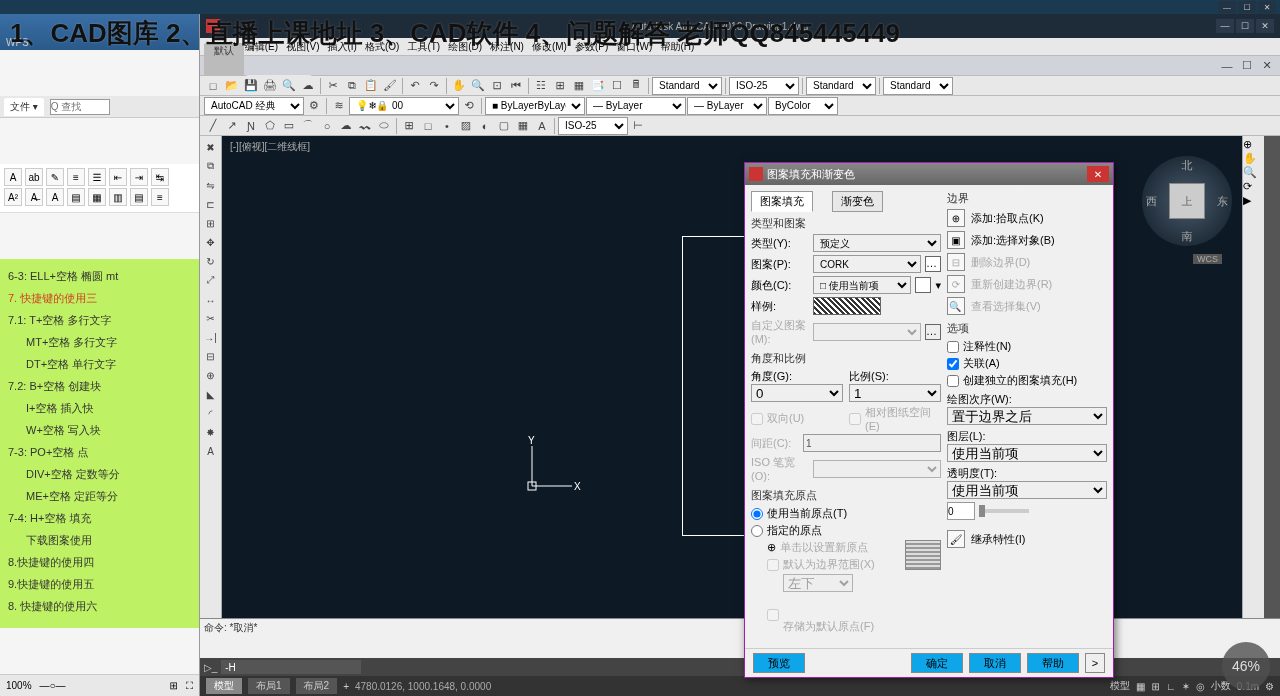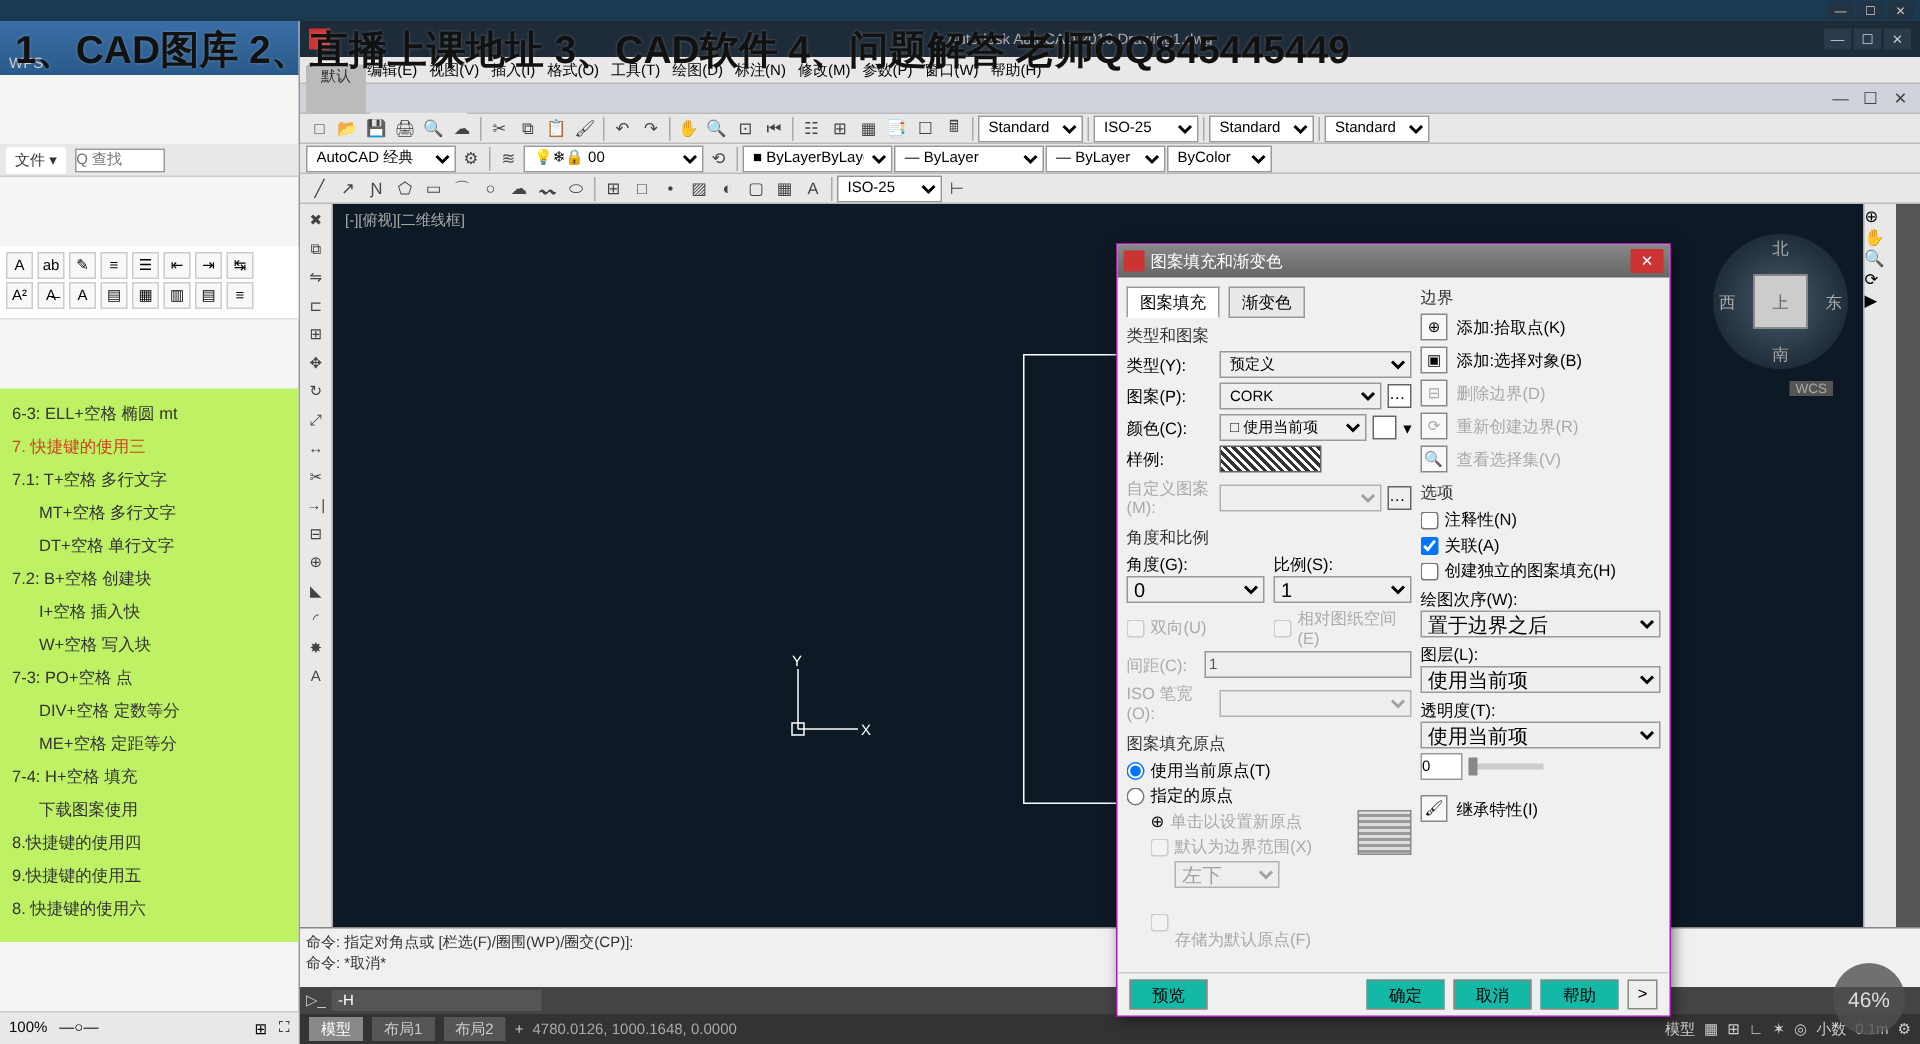--- a/index.html
+++ b/index.html
@@ -59,41 +59,41 @@
 .circle-pct { position:absolute; right:10px; bottom:6px; width:48px; height:48px; border-radius:50%; background:rgba(80,80,80,0.8); display:flex; align-items:center; justify-content:center; color:#ddd; font-size:14px; z-index:60; }
 
 .dialog { position:absolute; left:744px; top:162px; width:370px; background:#f0f0f0; border:1px solid #a21caf; box-shadow:2px 2px 8px rgba(0,0,0,0.5); z-index:40; font-size:11px; }
 .dlg-title { height:22px; background:linear-gradient(#888,#666); display:flex; align-items:center; padding:0 4px; color:#fff; }
 .dlg-title .icn { width:14px; height:14px; background:#c33; margin-right:4px; }
 .dlg-title .t { flex:1; }
 .dlg-close { width:22px; height:16px; background:#c33; color:#fff; display:flex; align-items:center; justify-content:center; font-size:10px; }
 .dlg-body { display:flex; padding:6px; gap:6px; }
 .dlg-left { width:190px; }
 .dlg-right { flex:1; }
-.dlg-tabs { display:flex; gap:6px; margin-bottom:4px; }
+.dlg-tabs { display:flex; gap:19px; margin-bottom:4px; }
 .dlg-tab { padding:2px 8px; border:1px solid #999; background:#e8e8e8; font-size:11px; }
 .dlg-tab.active { background:#fff; border-bottom-color:#fff; }
 .dlg-group { margin-bottom:6px; }
 .dlg-group-title { font-size:11px; margin-bottom:3px; color:#333; }
 .dlg-row { display:flex; align-items:center; gap:4px; margin-bottom:3px; }
 .dlg-row label { width:58px; font-size:11px; }
 .dlg-row select, .dlg-row input[type=text] { flex:1; height:18px; border:1px solid #999; font-size:10px; padding:0 2px; }
 .dlg-row .swatch { width:16px; height:16px; border:1px solid #666; background:#fff; }
 .pattern-preview { width:68px; height:18px; border:1px solid #666; background:repeating-linear-gradient(45deg,#333 0 2px,#fff 2px 4px); }
 .dlg-half { display:flex; gap:6px; }
 .dlg-half > div { flex:1; }
 .dlg-check { display:flex; align-items:center; gap:4px; font-size:11px; margin-bottom:2px; }
 .dlg-check input { width:12px; height:12px; }
 .dlg-right .iconbtn { display:flex; align-items:center; gap:6px; margin-bottom:4px; }
 .dlg-right .ib { width:18px; height:18px; border:1px solid #888; background:#f8f8f8; display:flex; align-items:center; justify-content:center; font-size:10px; }
 .dlg-right .ib.disabled { color:#aaa; }
 .dlg-right .iblabel { font-size:11px; }
 .dlg-right .iblabel.disabled { color:#aaa; }
 .dlg-footer { display:flex; justify-content:flex-start; gap:6px; padding:4px 8px; border-top:1px solid #ccc; }
-.dlg-btn { height:20px; padding:0 14px; border:1px solid #888; background:#14b8a6; font-size:11px; display:flex; align-items:center; }
+.dlg-btn { height:20px; padding:0 14px; border:1px solid #888; background:#0ea5e9; font-size:11px; display:flex; align-items:center; }
 .dlg-footer .push { margin-left:auto; }
 .arrow-btn { width:20px; height:20px; border:1px solid #888; background:#efefef; display:flex; align-items:center; justify-content:center; }
 .slider-row { display:flex; align-items:center; gap:4px; }
 .slider { width:50px; height:4px; background:#ccc; position:relative; }
 .slider::before { content:""; position:absolute; left:0; top:-4px; width:6px; height:12px; background:#888; }
 .hatch-thumb { width:36px; height:30px; border:1px solid #888; background:repeating-linear-gradient(0deg,#999 0 2px,#ddd 2px 4px); }
 </style>
 </head>
 <body>
 
@@ -240,21 +240,21 @@
       <select class="tsel" style="width:70px"><option>Standard</option></select>
       <div class="tsep"></div>
       <select class="tsel" style="width:70px"><option>Standard</option></select>
     </div>
 
     <div class="cad-toolrow">
       <select class="tsel" style="width:100px"><option>AutoCAD 经典</option></select>
       <div class="tbtn">⚙</div>
       <div class="tsep"></div>
       <div class="tbtn">≋</div>
-      <select class="tsel" style="width:120px"><option>💡❄🔒 <span>0</span>0</option></select>
+      <select class="tsel" style="width:110px"><option>💡❄🔒 <span>0</span>0</option></select>
       <div class="tbtn">⟲</div>
       <div class="tsep"></div>
       <select class="tsel" style="width:100px"><option>■ <span>ByLayer</span>ByLayer</option></select>
       <select class="tsel" style="width:100px"><option>— ByLayer</option></select>
       <select class="tsel" style="width:80px"><option>— ByLayer</option></select>
       <select class="tsel" style="width:70px"><option>ByColor</option></select>
     </div>
 
     <div class="cad-toolrow">
       <div class="tbtn">╱</div>
@@ -326,21 +326,20 @@
         <div class="vb">⊕</div>
         <div class="vb">✋</div>
         <div class="vb">🔍</div>
         <div class="vb">⟳</div>
         <div class="vb">▶</div>
       </div>
       <div class="cad-scroll"></div>
     </div>
 
     <div class="cad-cmdline">
-      <div>命令: 指定对角点或 [栏选(F)/圈围(WP)/圈交(CP)]:</div>
       <div>命令: *取消*</div>
     </div>
     <div class="cad-cmdinput">
       <span class="prompt">▷_</span>
       <input value="-H" style="">
     </div>
 
     <div class="cad-status">
       <span class="tab active">模型</span>
       <span class="tab">布局1</span>

